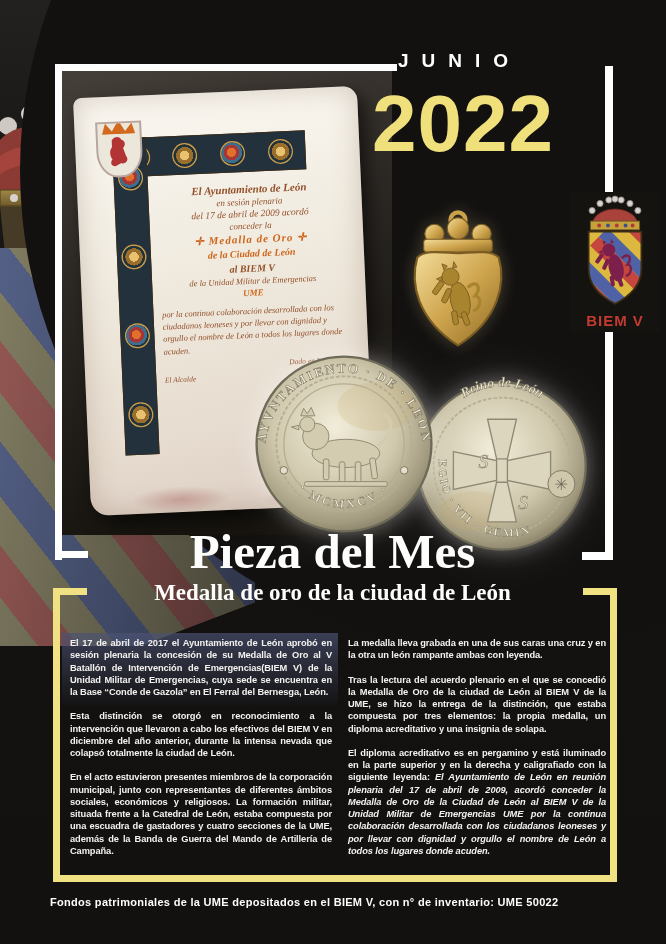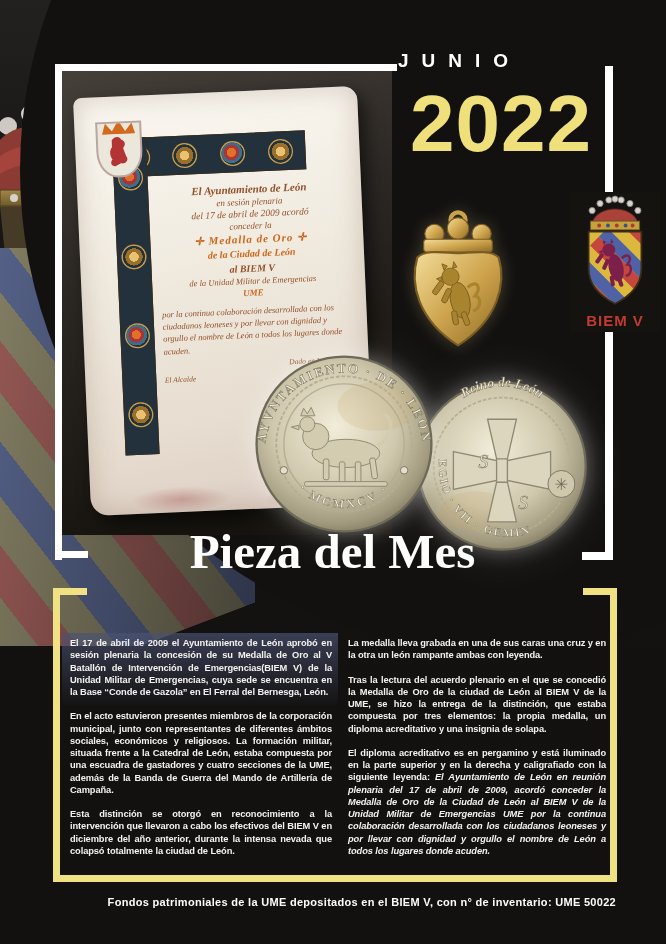--- a/index.html
+++ b/index.html
@@ -33,21 +33,21 @@
   .yf-right  { left:610px; top:588px; width:7px;  height:294px; }
   .yf-tr     { left:583px; top:588px; width:34px; height:7px; }
   .yf-bottom { left:53px;  top:875px; width:564px; height:7px; }
 
   
   .junio { position:absolute; left:398px; top:50px; width:200px; z-index:7;
            color:#fff; font-weight:700; font-size:19px; letter-spacing:13px;
            text-align:left; white-space:nowrap; }
   .year  { position:absolute; left:372px; top:84px; width:220px; z-index:7;
            color:#efe07b; font-weight:800; font-size:80px; line-height:1;
-           text-align:right; letter-spacing:1px; }
+           text-align:left; letter-spacing:1px; }
 
   
   .photo { position:absolute; left:62px; top:71px; width:330px; height:464px; z-index:3;
            background:linear-gradient(160deg,#46403a 0%,#2c2824 38%,#17140f 85%); }
   .parchment { position:absolute; left:6%; top:4.5%; width:86%; height:90%;
            transform:rotate(-2.5deg);
            background:linear-gradient(170deg,#fbf8f2 0%,#efe9dd 45%,#e7ddd0 75%,#ddcdc3 100%);
            border-radius:8px 14px 12px 18px;
            box-shadow:inset 0 0 28px rgba(120,90,70,.28), 6px 8px 18px rgba(0,0,0,.6); }
   .parchment::after { content:""; position:absolute; inset:0; border-radius:inherit;
@@ -111,21 +111,21 @@
   .col { width:262px; color:#f4f2ef; font-size:9.3px; font-weight:700;
            line-height:1.32; text-align:justify; letter-spacing:-0.1px; }
   .col-right { width:258px; }
   .col p { margin-bottom:12px; }
   .q-italic { font-style:italic;margin-top:36px; }
 
   
   .footer { position:absolute; left:50px; top:896px; width:566px; z-index:7;
            color:#fdfdfb; font-size:11px; font-weight:700; letter-spacing:.3px;
            text-align:justify; text-align-last:justify; white-space:nowrap;
-           display:flex; justify-content:flex-end; }
+           display:flex; justify-content:flex-start; }
 </style>
 </head>
 <body>
 
 <div class="poster">
 
   <div class="bg-crown">
     <svg width="64" height="168" viewBox="0 0 64 168">
       <defs>
         <linearGradient id="crGold" x1="0" y1="0" x2="0" y2="1">
@@ -341,34 +341,35 @@
         <rect x="14" y="46" width="5" height="13" rx="2" transform="rotate(-10 16 48)"></rect>
         <rect x="23" y="47" width="5" height="13" rx="2" transform="rotate(-20 25 49)"></rect>
         <path d="M29,24 C38,16 42,24 36,32 C42,32 42,44 34,46" fill="none" stroke="#7c1f4a" stroke-width="3"></path>
       </g>
     </svg>
     <div class="badge-label">BIEM V</div>
   </div>
 
   <div class="title-block">
     <div class="title-main">Pieza del Mes</div>
+    <div class="title-sub">Medalla de oro de la ciudad de León</div>
   </div>
 
   <div class="yseg yf-tl"></div>
   <div class="yseg yf-left"></div>
   <div class="yseg yf-tr"></div>
   <div class="yseg yf-right"></div>
   <div class="yseg yf-bottom"></div>
 
   <div class="blue-panel"></div>
   <div class="columns">
     <div class="col">
-      <p>El 17 de abril de 2009 el Ayuntamiento de León aprobó en sesión plenaria la concesión de su Medalla de Oro al V Batallón de Intervención de Emergencias(BIEM V) de la Unidad Militar de Emergencias, cuya sede se encuentra en la Base “Conde de Gazola” en El Ferral del Bernesga, León.</p>
+      <p>El 17 de abril de 2017 el Ayuntamiento de León aprobó en sesión plenaria la concesión de su Medalla de Oro al V Batallón de Intervención de Emergencias(BIEM V) de la Unidad Militar de Emergencias, cuya sede se encuentra en la Base “Conde de Gazola” en El Ferral del Bernesga, León.</p>
+      <p>Esta distinción se otorgó en reconocimiento a la intervención que llevaron a cabo los efectivos del BIEM V en diciembre del año anterior, durante la intensa nevada que colapsó totalmente la ciudad de León.</p>
       <p>En el acto estuvieron presentes miembros de la corporación municipal, junto con representantes de diferentes ámbitos sociales, económicos y religiosos. La formación militar, situada frente a la Catedral de León, estaba compuesta por una escuadra de gastadores y cuatro secciones de la UME, además de la Banda de Guerra del Mando de Artillería de Campaña.</p>
-      <p>Esta distinción se otorgó en reconocimiento a la intervención que llevaron a cabo los efectivos del BIEM V en diciembre del año anterior, durante la intensa nevada que colapsó totalmente la ciudad de León.</p>
     </div>
     <div class="col col-right">
       <p>La medalla lleva grabada en una de sus caras una cruz y en la otra un león rampante ambas con leyenda.</p>
       <p>Tras la lectura del acuerdo plenario en el que se concedió la Medalla de Oro de la ciudad de León al BIEM V de la UME, se hizo la entrega de la distinción, que estaba compuesta por tres elementos: la propia medalla, un diploma acreditativo y una insignia de solapa.</p>
       <p><span>El diploma acreditativo es en pergamino y está iluminado en la parte superior y en la derecha y caligrafiado con la siguiente leyenda: </span><span class="q-italic">El Ayuntamiento de León en reunión plenaria del 17 de abril de 2009, acordó conceder la Medalla de Oro de la Ciudad de León al BIEM V de la Unidad Militar de Emergencias UME por la continua colaboración desarrollada con los ciudadanos leoneses y por llevar con dignidad y orgullo el nombre de León a todos los lugares donde acuden.</span></p>
     </div>
   </div>
 
   <div class="footer">
     <span>Fondos patrimoniales de la UME depositados en el BIEM V, con n° de inventario: UME 50022</span>

